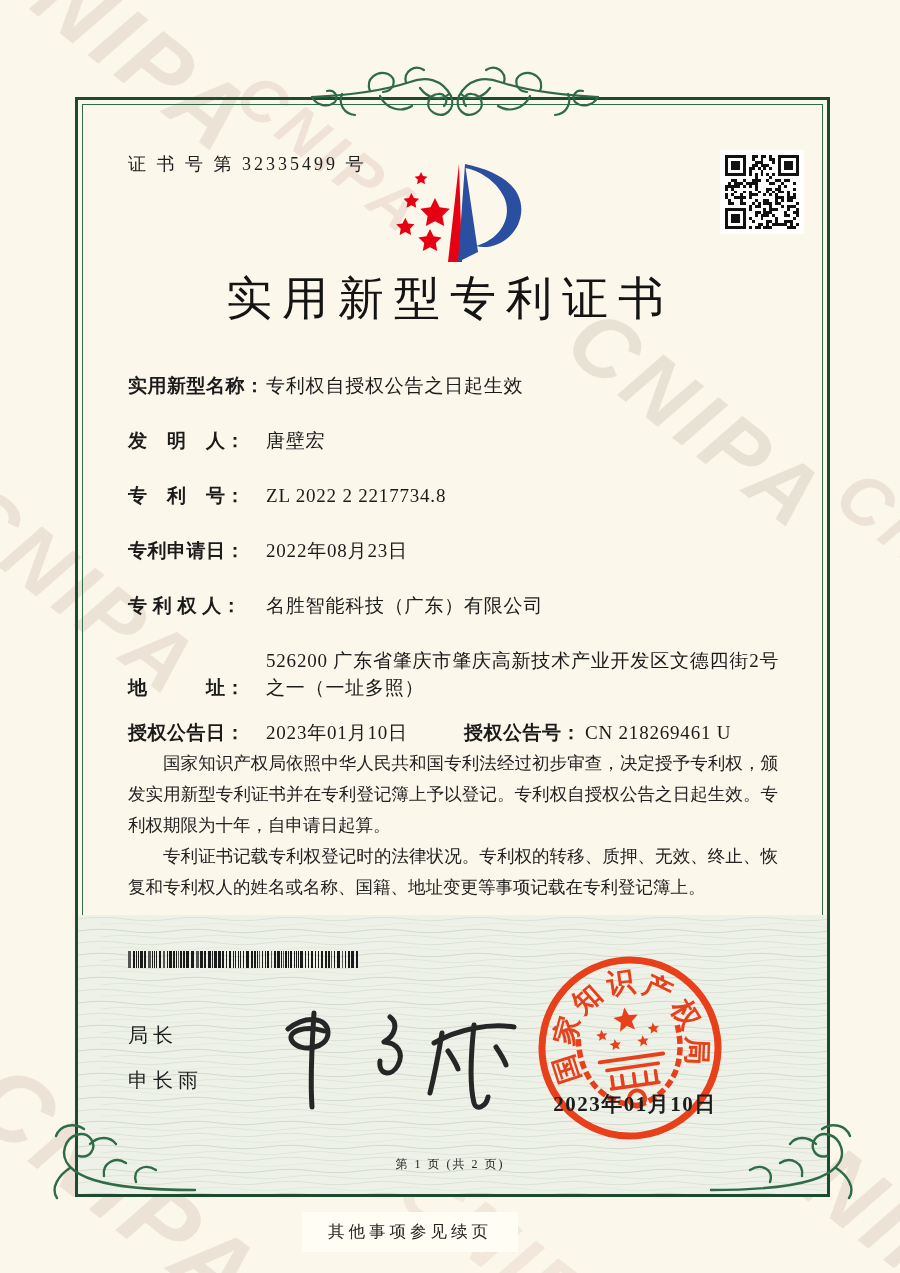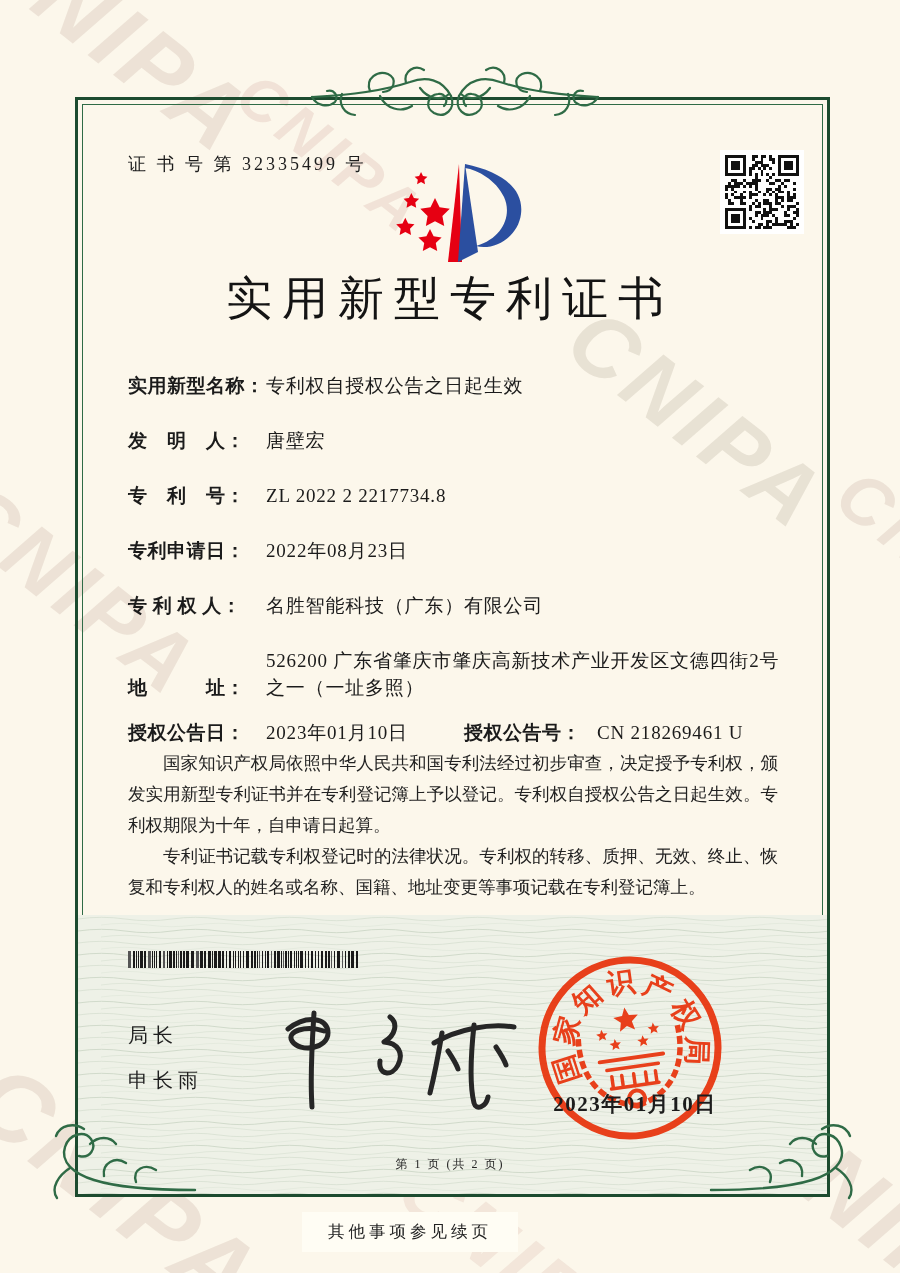--- a/index.html
+++ b/index.html
@@ -29,21 +29,21 @@
          color:#141414;letter-spacing:10px;z-index:4;}
 
   .fields{position:absolute;left:128px;top:372px;width:652px;z-index:4;}
   .frow{display:flex;margin-bottom:28px;font-size:19px;color:#1b1b1b;line-height:27px;}
   .frow.tight{margin-bottom:24px;align-items:flex-end;}
   .flabel{flex:none;width:138px;white-space:pre;font-weight:600;letter-spacing:0.5px;}
   .fvalue{flex:1;letter-spacing:0.8px;}
   .grant-row{display:flex;font-size:19px;color:#1b1b1b;line-height:27px;margin-top:-6px;}
   .grant-left{display:flex;width:336px;flex:none;}
   .grant-right{display:flex;}
-  .grant-right .flabel{width:auto;margin-right:16px;}
+  .grant-right .flabel{width:auto;margin-right:4px;}
 
   .body-text{position:absolute;left:128px;top:748px;width:650px;font-size:17.5px;line-height:31px;
              color:#222;text-align:justify;z-index:4;}
   .body-text p{margin:0;text-indent:2em;}
 
   .barcode{position:absolute;left:128px;top:951px;width:234px;height:17px;z-index:4;}
 
   .officer{position:absolute;left:128px;top:1022px;z-index:4;font-family:"Liberation Sans","DejaVu Sans",sans-serif;
            font-size:20px;color:#1f1f1f;letter-spacing:5px;}
   .officer div{margin-bottom:18px;}

